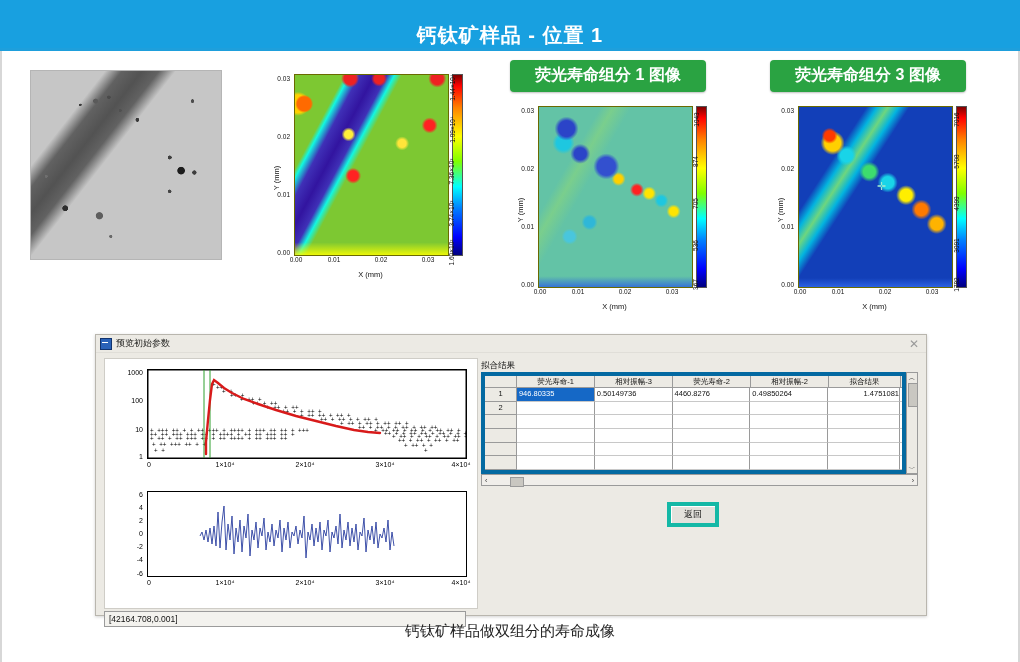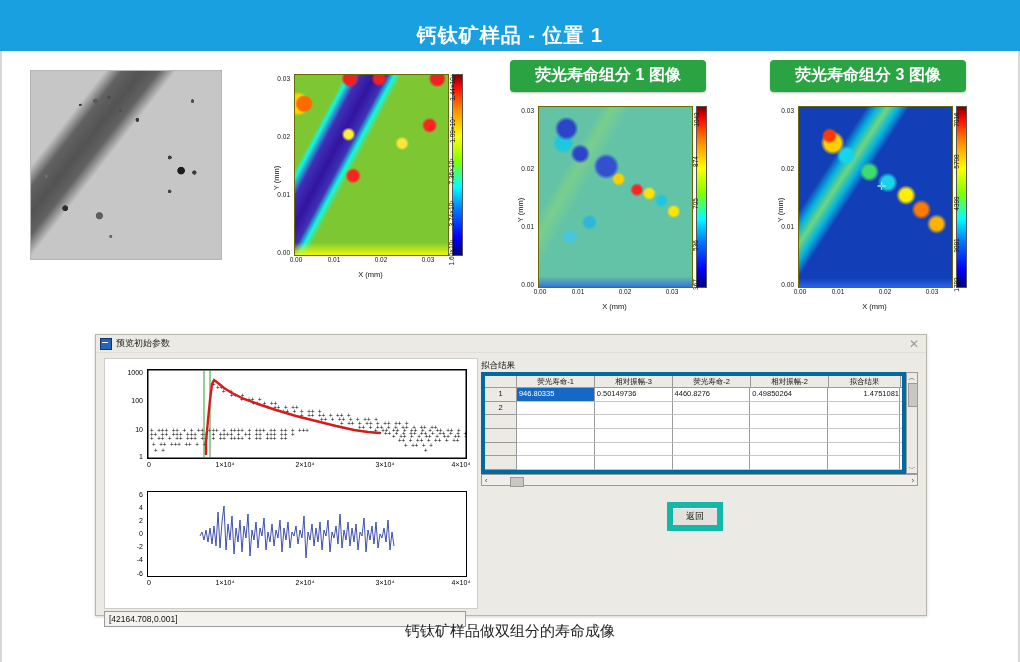--- a/index.html
+++ b/index.html
@@ -169,21 +169,21 @@
   .sb-arrow{font-size:7px;color:#333;line-height:9px;}
   #vthumb{position:absolute;left:1px;top:10px;width:8px;height:22px;background:#c9c7c1;border:1px solid #9a9a9a;}
   #hscroll{
     position:absolute;left:0;top:116px;width:437px;height:12px;
     background:#f0eeea;border:1px solid #9a9a9a;box-sizing:border-box;
     display:flex;align-items:center;justify-content:space-between;
   }
   #hthumb{position:absolute;left:28px;top:2px;width:12px;height:8px;background:#c9c7c1;border:1px solid #9a9a9a;}
   #back-btn{
     position:absolute;left:186px;top:144px;width:44px;height:17px;
-    background:#e3e1dc;border:6px solid #14b8a6;
+    background:#e3e1dc;border:4px solid #14b8a6;
     font-size:9px;color:#111;display:flex;align-items:center;justify-content:center;
     box-shadow:inset 1px 1px 0 #fff;
   }
   
   #caption{
     position:absolute;left:0;top:622px;width:1020px;text-align:center;
     font-size:15px;color:#222;
   }
   #left-edge{position:absolute;left:0;top:51px;width:2px;height:611px;background:#d7d7d7;}
   #right-edge{position:absolute;left:1018px;top:51px;width:2px;height:611px;background:#d7d7d7;}

